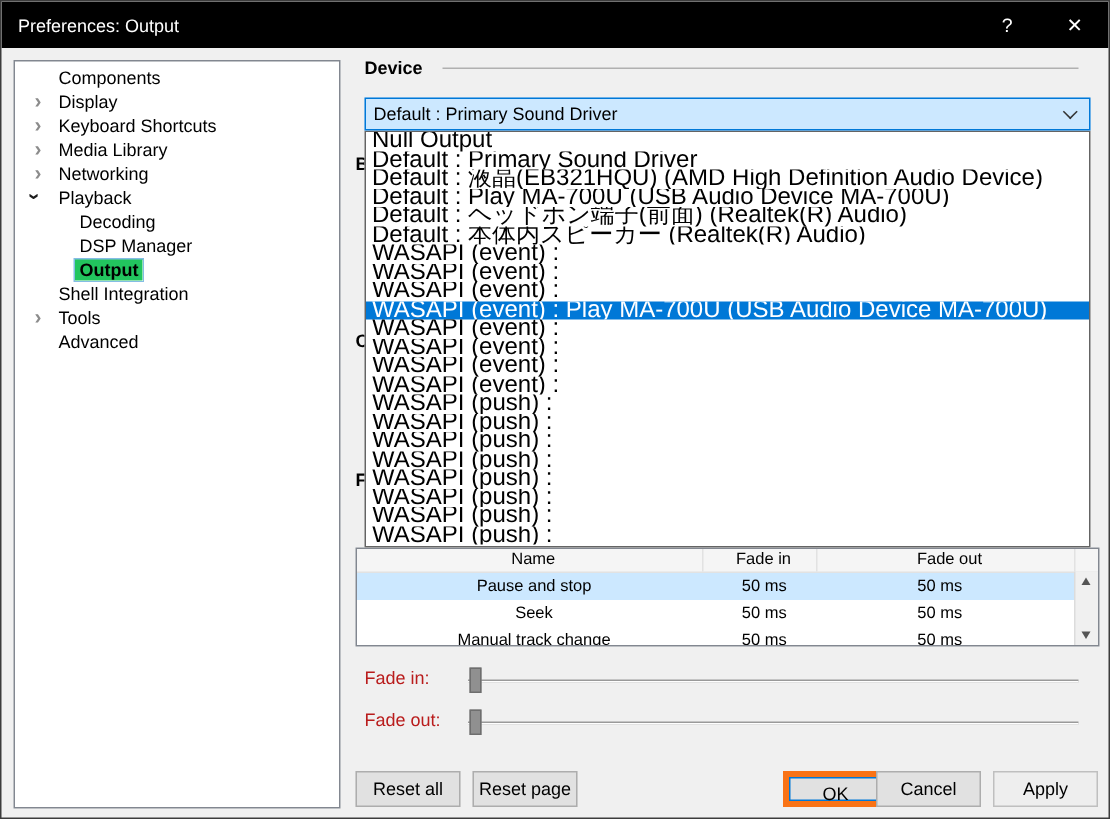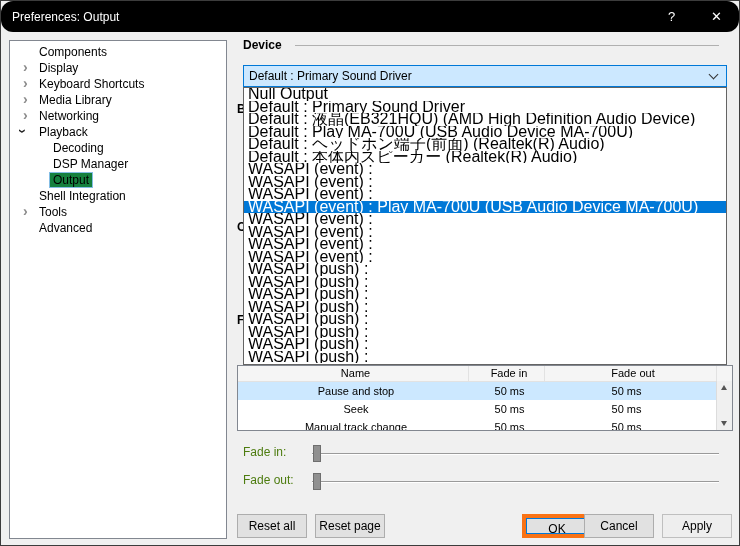--- a/index.html
+++ b/index.html
@@ -2,36 +2,36 @@
 <html><head>
 <meta charset="utf-8">
 <style>
   html,body{margin:0;padding:0;background:#c8c8c8;}
   .window{
     position:relative;width:740px;height:546px;box-sizing:border-box;
     background:#f0f0f0;border:1px solid #3c3c3c;overflow:hidden;
     font-family:"Liberation Sans",sans-serif;font-size:12px;color:#000;
   }
   
-  .titlebar{position:absolute;left:0;top:0;right:0;height:31px;background:#000;color:#fff;display:flex;align-items:center;border-radius:12px;}
+  .titlebar{position:absolute;left:0;top:0;right:0;height:31px;background:#000;color:#fff;display:flex;align-items:center;}
   .titlebar .title{padding-left:11px;font-size:12px;}
   .tb-buttons{margin-left:auto;display:flex;height:100%;}
   .tb-btn{width:45px;height:100%;display:flex;align-items:center;justify-content:center;color:#fff;font-size:13px;cursor:default;}
   
   .tree{position:absolute;left:8px;top:39px;width:218px;height:499px;background:#fff;
         border:1px solid #828790;box-sizing:border-box;padding-top:3px;overflow:hidden;}
   .tree-item{position:relative;height:16px;line-height:16px;padding-left:26px;white-space:nowrap;font-size:12px;}
   .tree-item.level-1{padding-left:40px;}
   .tree-item.arrow-collapsed::before{
     content:"\203A";position:absolute;left:13px;top:-1px;color:#8c8c8c;font-size:14px;font-weight:bold;line-height:16px;}
   .tree-item.arrow-expanded::before{
     content:"\203A";position:absolute;left:11px;top:-1px;color:#1c1c1c;font-size:14px;font-weight:bold;line-height:16px;
     transform:rotate(90deg);}
   .tree-item .ti-label{padding:0 3px;}
-  .tree-item.selected .ti-label{background:#15803d;box-shadow:0 0 0 1px #84bde4;}
+  .tree-item.selected .ti-label{background:#22c55e;box-shadow:0 0 0 1px #84bde4;font-weight:bold;}
   
   .section-title{position:absolute;left:242px;top:37px;font-weight:bold;font-size:12px;z-index:1;}
   .section-rule{position:absolute;left:294px;top:44px;width:424px;height:1px;background:#b0b0b0;z-index:1;}
   .bg-letter{position:absolute;left:236px;font-weight:bold;font-size:12px;z-index:1;}
   div.bg-letter:nth-of-type(1){top:101px;}
   div.bg-letter:nth-of-type(2){top:219px;}
   div.bg-letter:nth-of-type(3){top:312px;}
   
   .combo{position:absolute;left:242px;top:64px;width:484px;height:22px;box-sizing:border-box;
          background:#cce8ff;border:1px solid #0078d7;display:flex;align-items:center;padding-left:5px;z-index:6;}
@@ -56,21 +56,21 @@
   .fcell{padding-left:5px;box-sizing:border-box;white-space:nowrap;overflow:hidden;}
   .c-name{width:231px;}
   .c-in{width:76px;}
   .c-out{width:158px;}
   .ft-scroll{position:absolute;top:15px;right:0;bottom:0;width:15px;background:#f0f0f0;border-left:1px solid #dcdcdc;}
   .sb-up{position:absolute;top:4px;left:4px;width:0;height:0;
          border-left:3.5px solid transparent;border-right:3.5px solid transparent;border-bottom:5px solid #555;}
   .sb-down{position:absolute;bottom:4px;left:4px;width:0;height:0;
          border-left:3.5px solid transparent;border-right:3.5px solid transparent;border-top:5px solid #555;}
   
-  .slider-label{position:absolute;left:242px;color:#4d7c0f;font-size:12px;text-align:right;}
+  .slider-label{position:absolute;left:242px;color:#b91c1c;font-size:12px;text-align:right;}
   .sl1{top:444px;}
   .sl2{top:472px;}
   .track{position:absolute;left:311px;width:407px;height:1px;background:#9a9a9a;border-bottom:1px solid #fff;}
   .t1{top:452px;}
   .t2{top:480px;}
   .thumb{position:absolute;width:8px;height:17px;background:#909090;border:1px solid #6e6e6e;box-sizing:border-box;}
   .th1{left:312px;top:444px;}
   .th2{left:312px;top:472px;}
   
   .btn{position:absolute;top:513px;width:70px;height:24px;box-sizing:border-box;

